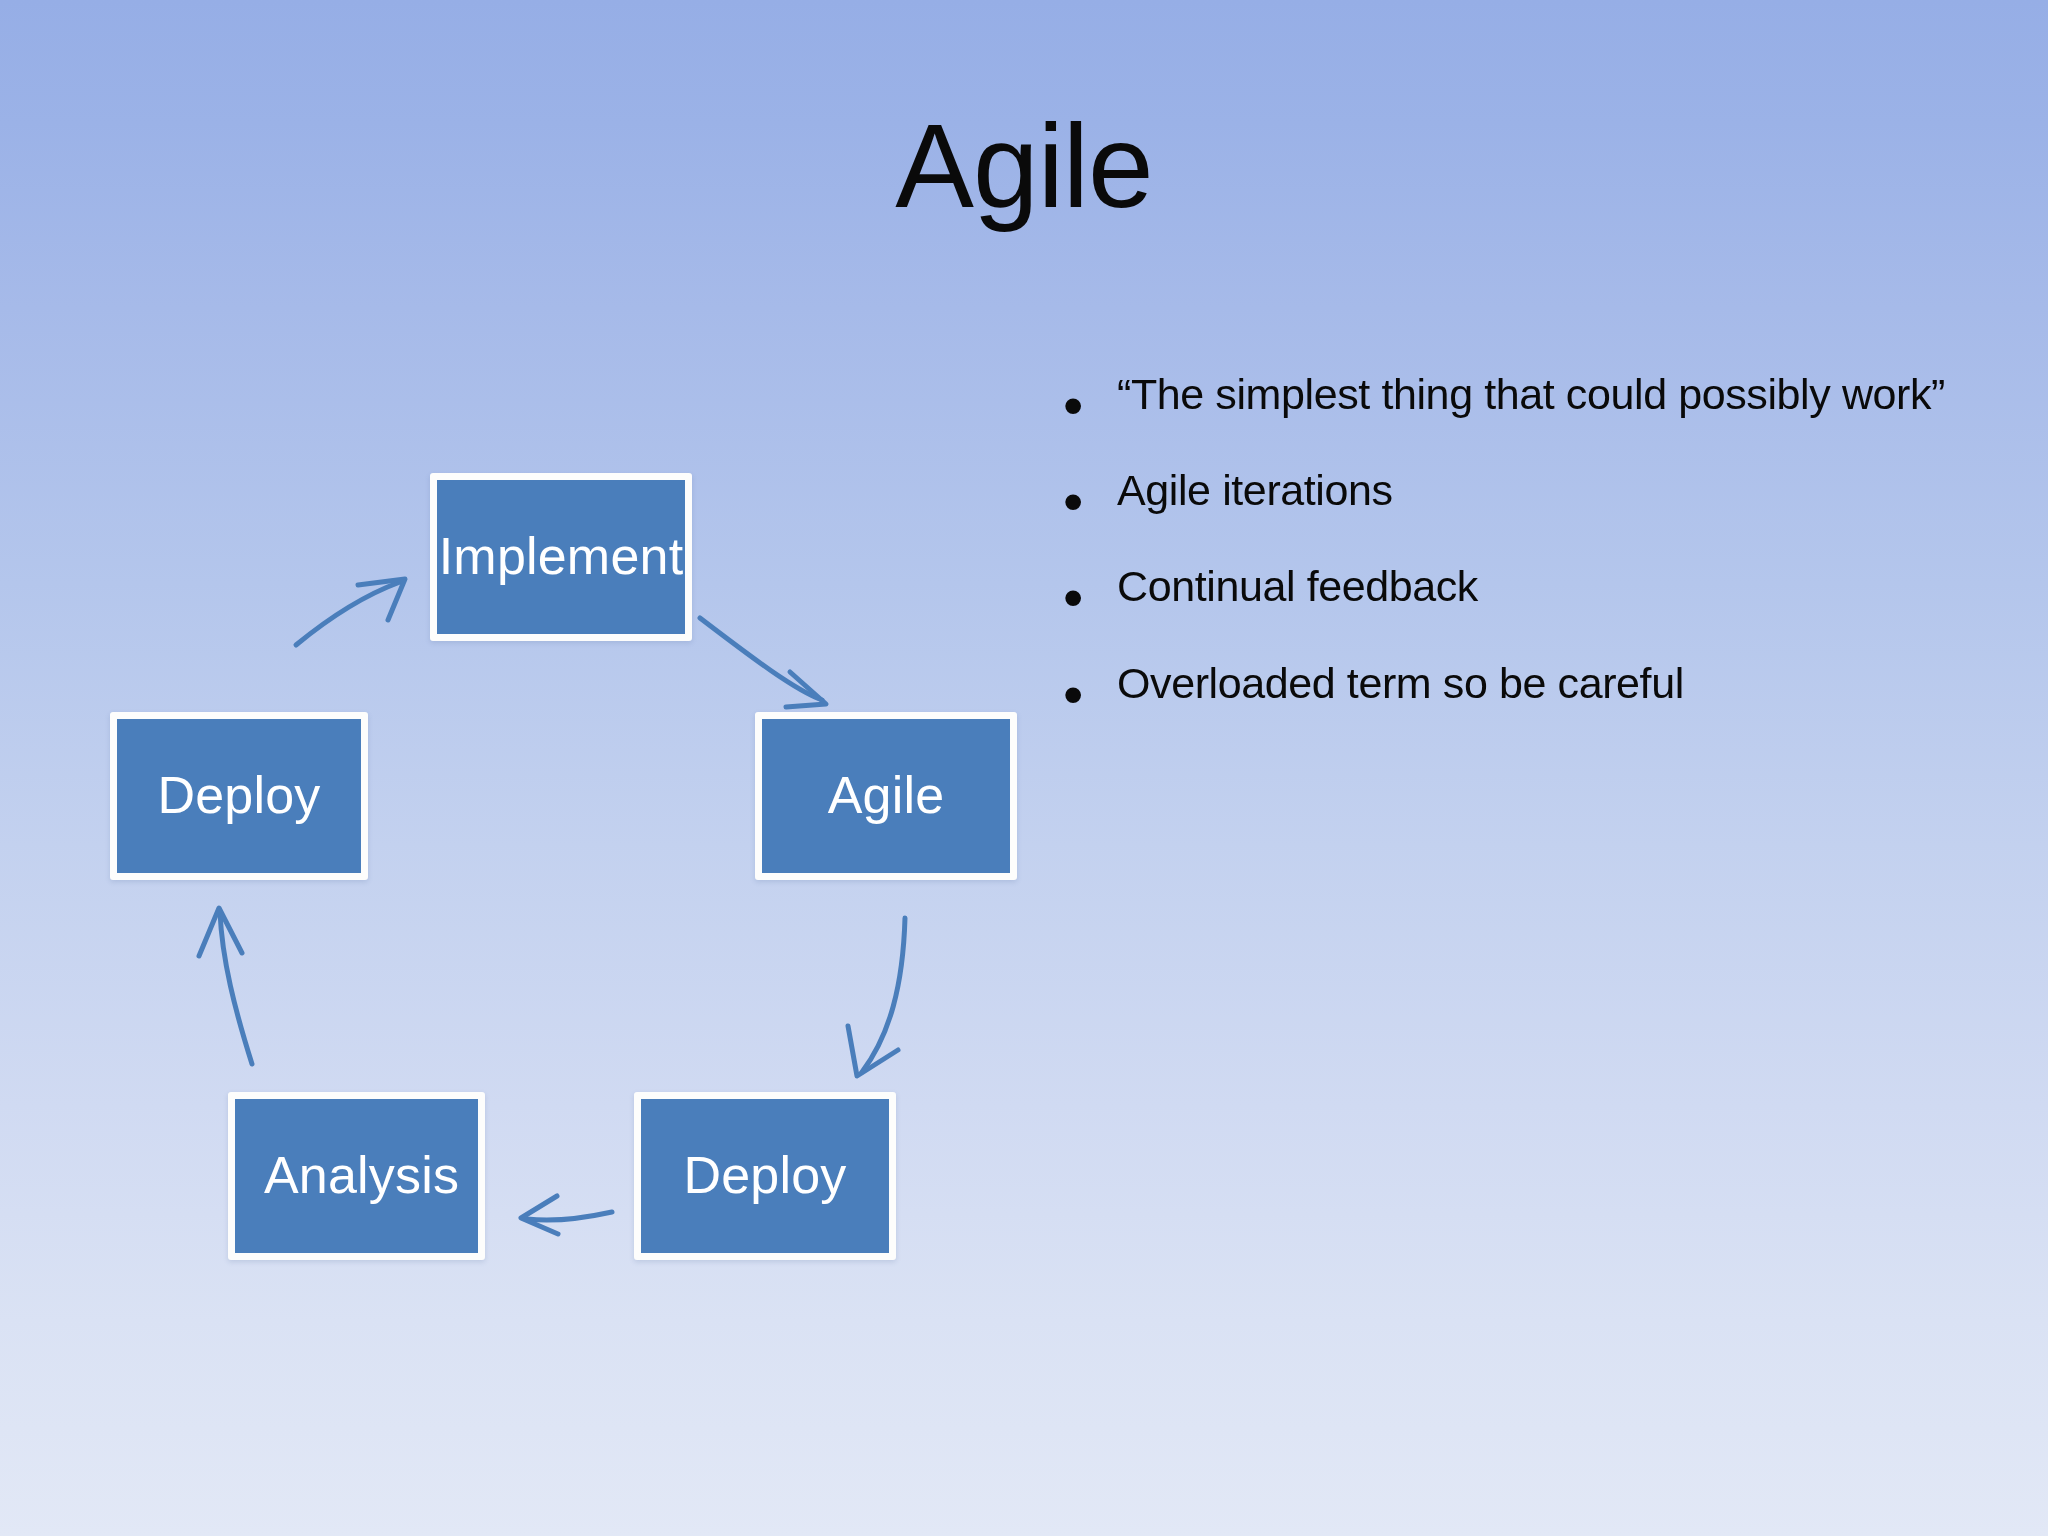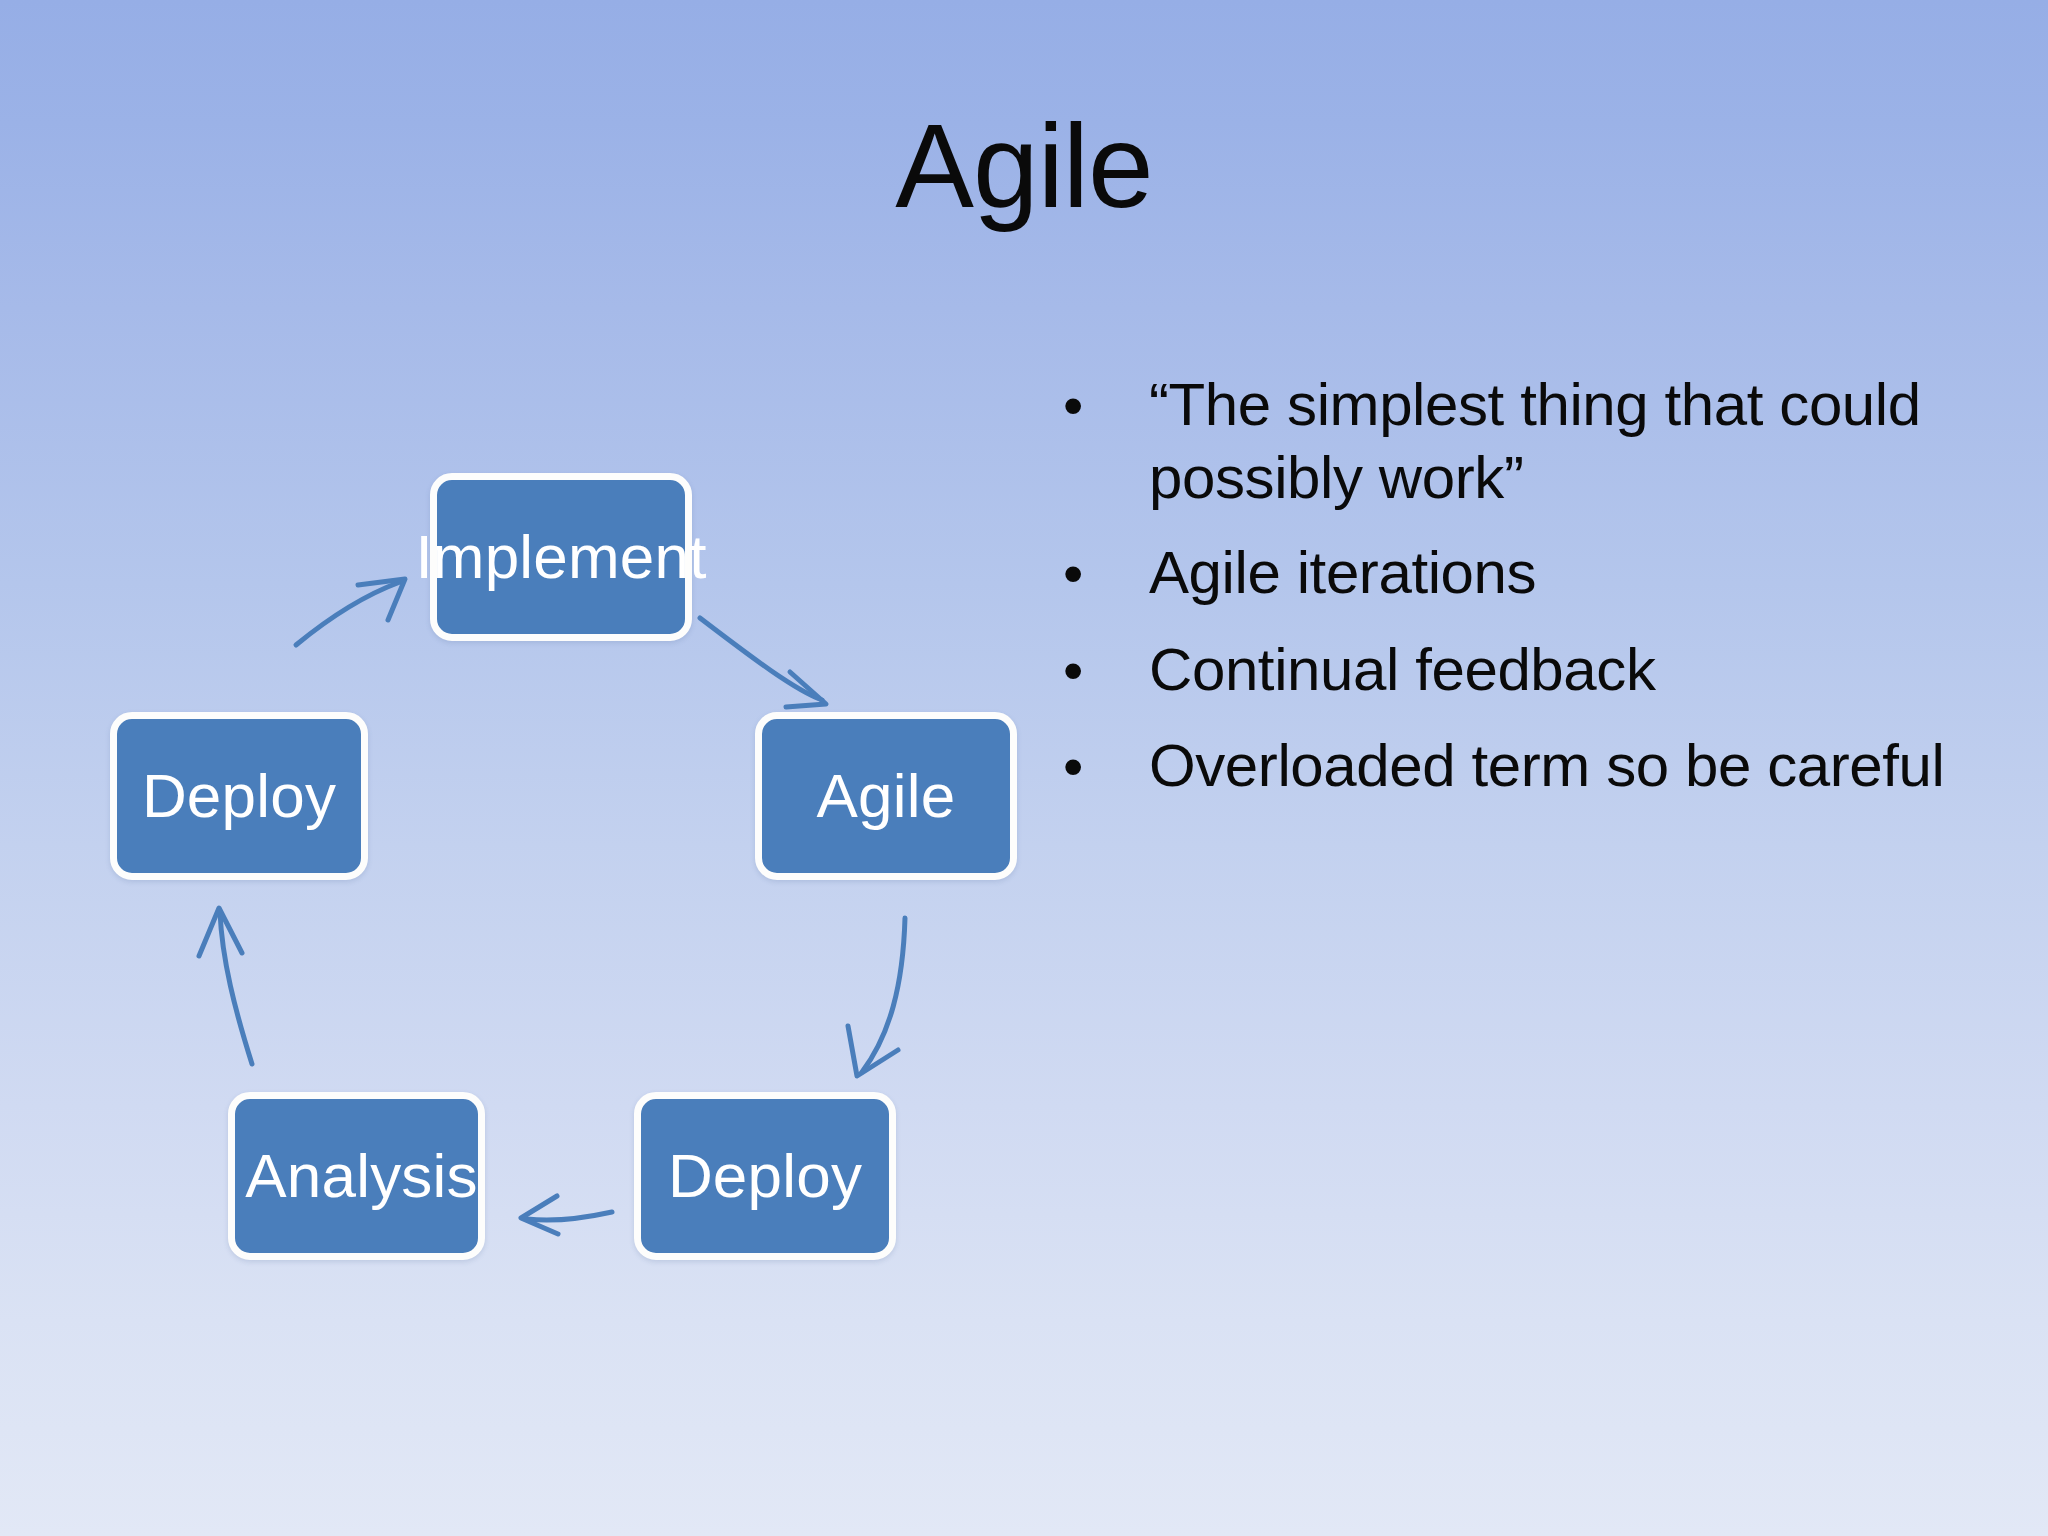--- a/index.html
+++ b/index.html
@@ -55,25 +55,24 @@
     width: 62px;
     font-size: 58px;
     line-height: 1.28;
     color: #0a0a0a;
     text-align: left;
     padding-left: 8px;
     box-sizing: border-box;
   }
   .bullet-text {
     flex: 1 1 auto;
-    font-size: 60px;
+    font-size: 43px;
     line-height: 1.22;
     color: #0a0a0a;
     letter-spacing: -0.4px;
-    margin-left: 32px;
   }
 
   
   #diagram {
     position: absolute;
     left: 0;
     top: 0;
     width: 1040px;
     height: 1536px;
   }
@@ -83,26 +82,26 @@
     top: 0;
     width: 1040px;
     height: 1536px;
     pointer-events: none;
   }
   .node {
     position: absolute;
     box-sizing: border-box;
     background: #4A7EBB;
     border: 7px solid #FDFDFC;
-    border-radius: 22px;
+    border-radius: 3px;
     display: flex;
     align-items: center;
     justify-content: center;
     color: #FFFFFF;
-    font-size: 62px;
+    font-size: 52px;
     letter-spacing: 0.2px;
     box-shadow: 0 2px 5px rgba(70,100,150,0.18);
     text-align: center;
   }
   .node-label {
     display: block;
     transform: translateY(-1px);
   }
 
   #node-implement { left: 430px;  top: 473px;  width: 262px; height: 168px; }

